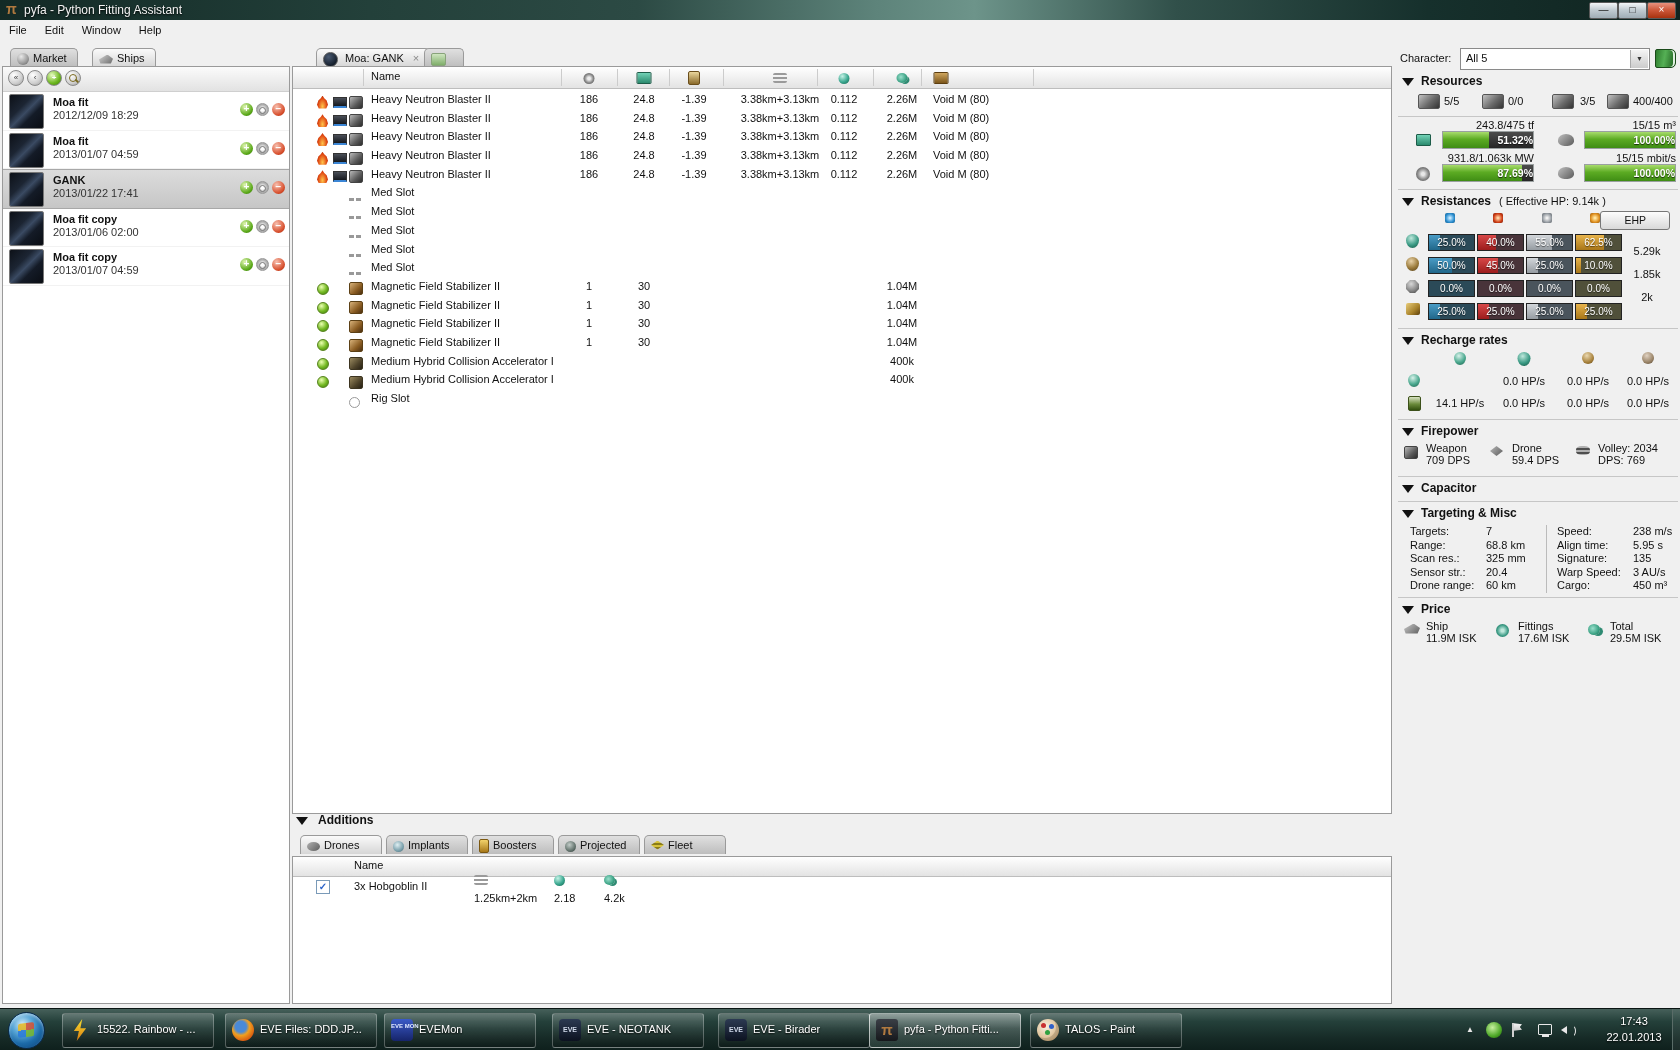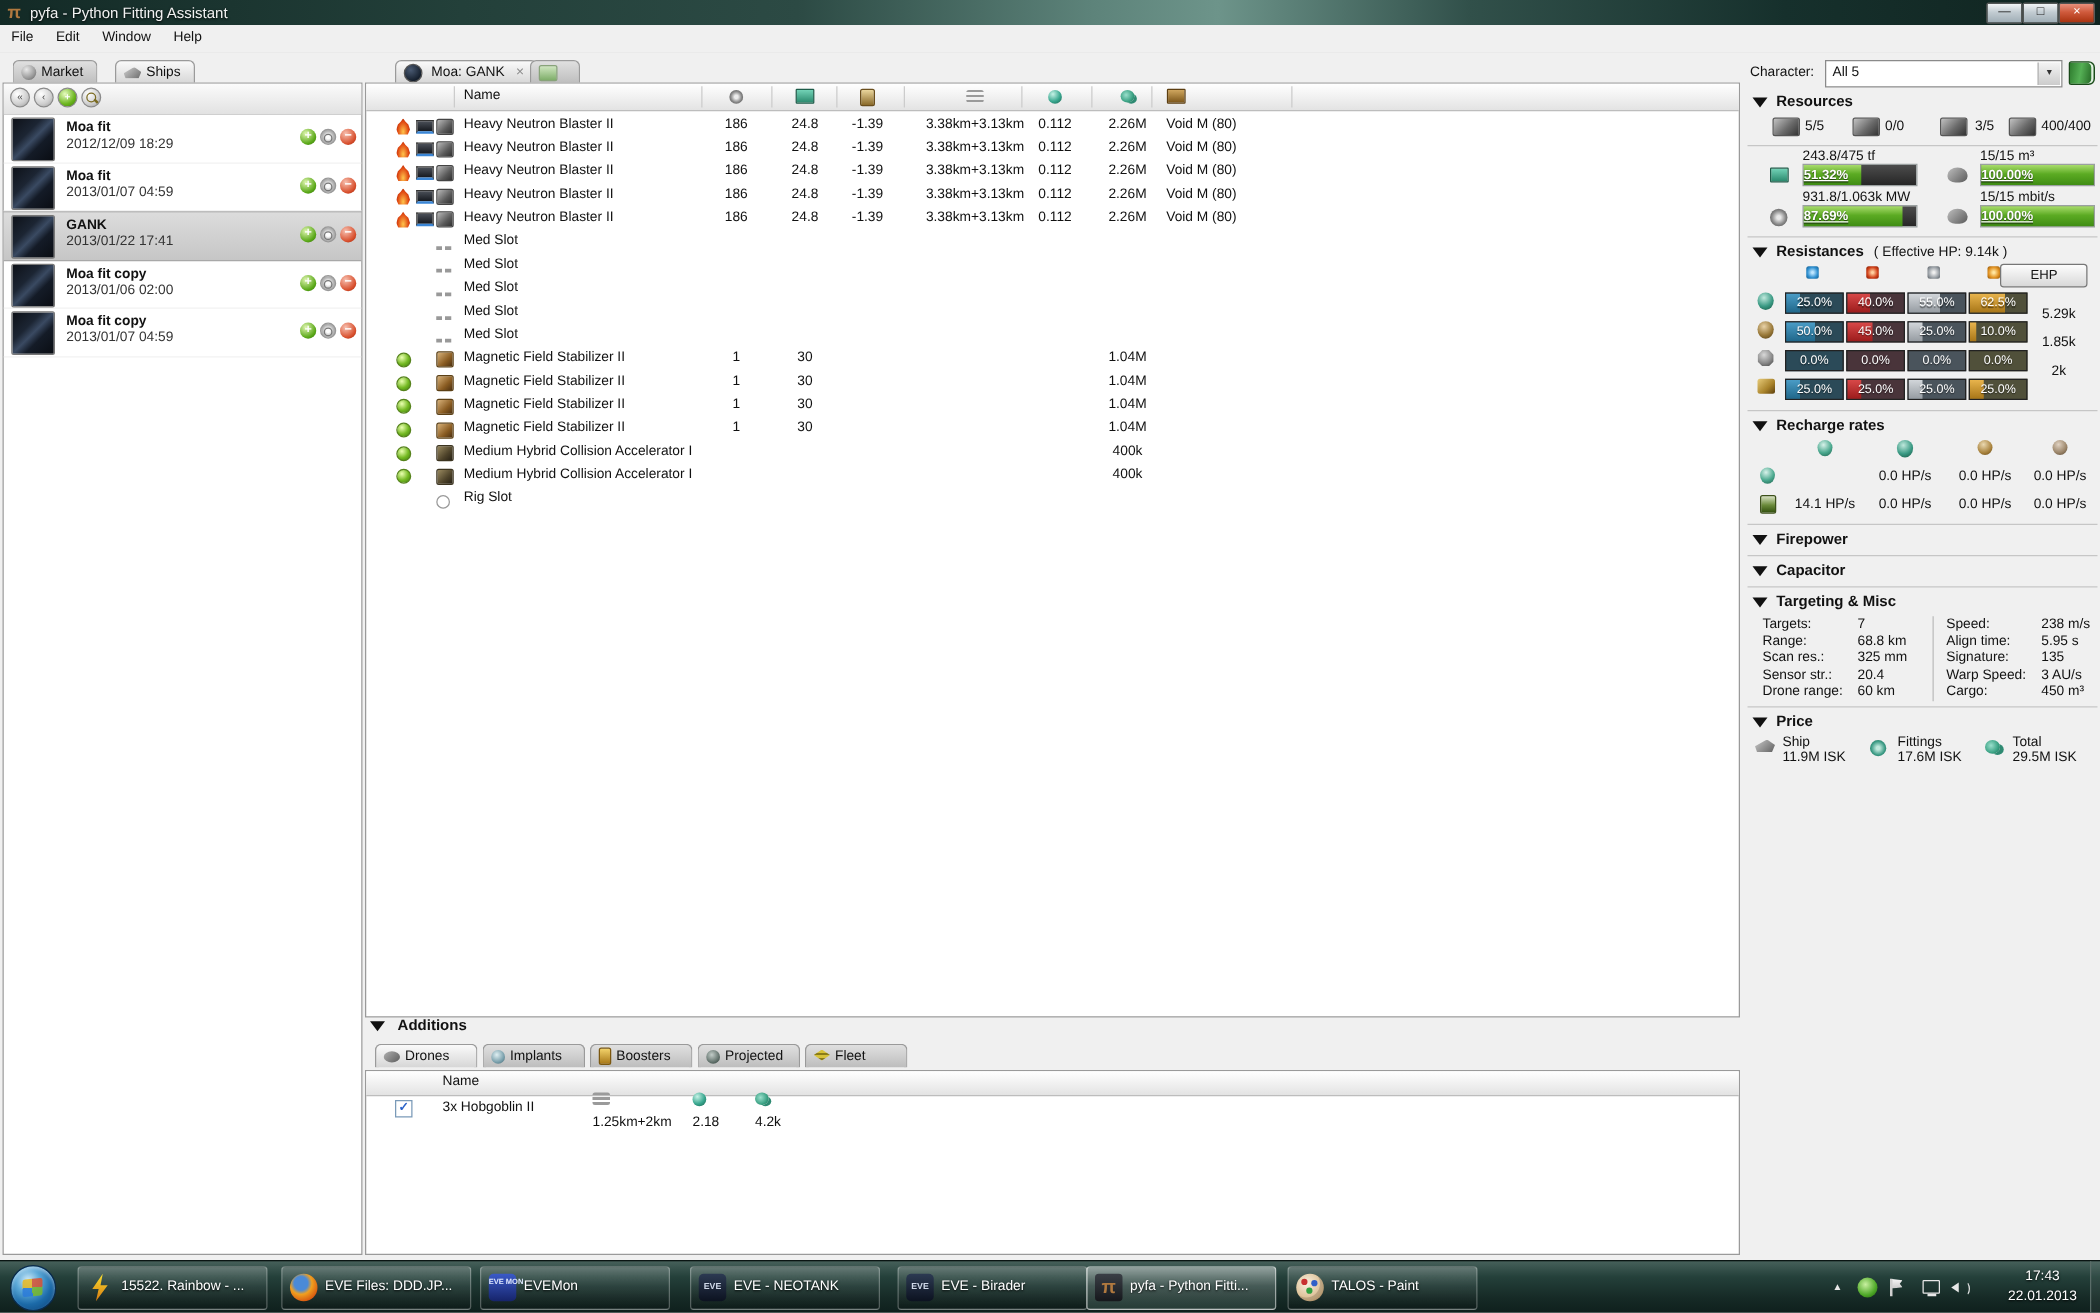--- a/index.html
+++ b/index.html
@@ -122,26 +122,26 @@
     background:linear-gradient(100deg,#2e7c2e,#55b055 45%,#1d5c1d);border:1px solid #1a4a1a;box-shadow:inset -2px 0 0 #dff0df;}
   #sections{position:absolute;left:0;top:28px;width:284px;}
   .sec-hdr{padding:4px 0 2px 6px;}
   .divider{height:1px;background:#c6c6c6;margin:4px 2px 0 2px;}
   .res-slots{position:relative;height:20px;margin-top:2px;}
   .res-slots span.v{position:absolute;top:3px;}
   .res-slots .ic{position:absolute;top:2px;}
   .slotblob{width:20px;height:13px;background:linear-gradient(135deg,#c2c2c2,#6a6a6a 55%,#333);border-radius:2px;border:1px solid #555;}
   .gauges{display:grid;grid-template-columns:142px 142px;margin-top:2px;}
   .gcell{position:relative;height:33px;}
-  .gcell .glabel{position:absolute;left:46px;top:0;width:92px;text-align:left;}
+  .gcell .glabel{position:absolute;left:46px;top:0;width:92px;text-align:right;}
   .gcell .gic{position:absolute;left:20px;top:15px;}
   .gauge{position:absolute;left:46px;top:12px;width:90px;height:16px;border:1px solid #9aa0a0;
     background:linear-gradient(#4c4c4c,#262626);}
   .gauge .fill{position:absolute;left:0;top:0;bottom:0;background:linear-gradient(#a8dc6c,#5cab23 45%,#3f8d14);}
-  .gauge .txt{position:absolute;left:0;right:0;top:0;text-align:left;color:#fff;font-weight:bold;font-size:10.5px;line-height:16px;text-shadow:0 1px 1px rgba(0,0,0,.7);text-decoration:underline;}
+  .gauge .txt{position:absolute;left:0;right:0;top:0;text-align:right;color:#fff;font-weight:bold;font-size:10.5px;line-height:16px;text-shadow:0 1px 1px rgba(0,0,0,.7);}
   .dronebay-icon,.bandwidth-icon{width:16px;height:12px;background:linear-gradient(135deg,#bfbfbf,#5a5a5a);border-radius:50% 50% 40% 40%;}
   .pg-big{width:14px;height:14px;border-radius:50%;background:radial-gradient(circle,#e8e8e8 0 15%,#8a8a8a 55%,#3a3a3a);}
 
   
   #resist-iconrow{position:relative;height:22px;}
   #resist-iconrow .ic{position:absolute;top:3px;transform:translateX(-50%);}
   .dmg-diamond{width:10px;height:10px;transform:rotate(45deg);border-radius:2px;}
   .dmg-em{background:radial-gradient(circle,#bfe6ff 10%,#2d8fd0 60%,#135a8a);}
   .dmg-thermal{background:radial-gradient(circle,#ffd0a0 10%,#d04018 60%,#7c1800);}
   .dmg-kinetic{background:radial-gradient(circle,#f0f0f0 10%,#9aa0a6 60%,#565c62);}
@@ -637,20 +637,37 @@
           </div>
           <div class="rechrow">
             <span class="ic capbat-icon"></span>
             <span class="v" style="left: 64px;">14.1 HP/s</span>
             <span class="v" style="left: 128px;">0.0 HP/s</span>
             <span class="v" style="left: 192px;">0.0 HP/s</span>
             <span class="v" style="left: 252px;">0.0 HP/s</span>
           </div>
           <div class="divider"></div>
           <div class="sec-hdr"><span class="tri"></span><span class="sec-title">Firepower</span></div>
+          <div class="fprow">
+            <div class="fpitem" style="left: 8px;">
+              <span class="ic turret-icon"></span>
+              <span class="l1">Weapon</span>
+              <span class="l2">709 DPS</span>
+            </div>
+            <div class="fpitem" style="left: 94px;">
+              <span class="ic drone-icon"></span>
+              <span class="l1">Drone</span>
+              <span class="l2">59.4 DPS</span>
+            </div>
+            <div class="fpitem" style="left: 180px;">
+              <span class="ic volley-icon"></span>
+              <span class="l1">Volley: 2034</span>
+              <span class="l2">DPS: 769</span>
+            </div>
+          </div>
           <div class="divider"></div>
           <div class="sec-hdr"><span class="tri"></span><span class="sec-title">Capacitor</span></div>
           <div class="divider"></div>
           <div class="sec-hdr"><span class="tri"></span><span class="sec-title">Targeting &amp; Misc</span></div>
           <div id="tgt-grid"><div class="tgt-col left"><div class="tgt-row"><span class="k">Targets:</span><span>7</span></div><div class="tgt-row"><span class="k">Range:</span><span>68.8 km</span></div><div class="tgt-row"><span class="k">Scan res.:</span><span>325 mm</span></div><div class="tgt-row"><span class="k">Sensor str.:</span><span>20.4</span></div><div class="tgt-row"><span class="k">Drone range:</span><span>60 km</span></div></div><div class="tgt-col right"><div class="tgt-row"><span class="k">Speed:</span><span>238 m/s</span></div><div class="tgt-row"><span class="k">Align time:</span><span>5.95 s</span></div><div class="tgt-row"><span class="k">Signature:</span><span>135</span></div><div class="tgt-row"><span class="k">Warp Speed:</span><span>3 AU/s</span></div><div class="tgt-row"><span class="k">Cargo:</span><span>450 m³</span></div></div></div>
           <div class="divider"></div>
           <div class="sec-hdr"><span class="tri"></span><span class="sec-title">Price</span></div>
           <div class="fprow">
             <div class="fpitem" style="left: 8px;">
               <span class="ic ship-price-icon"></span>

